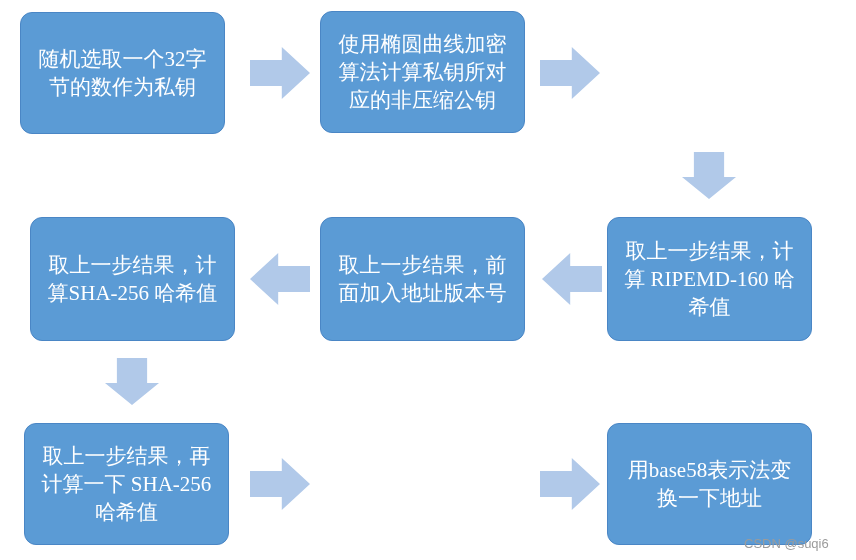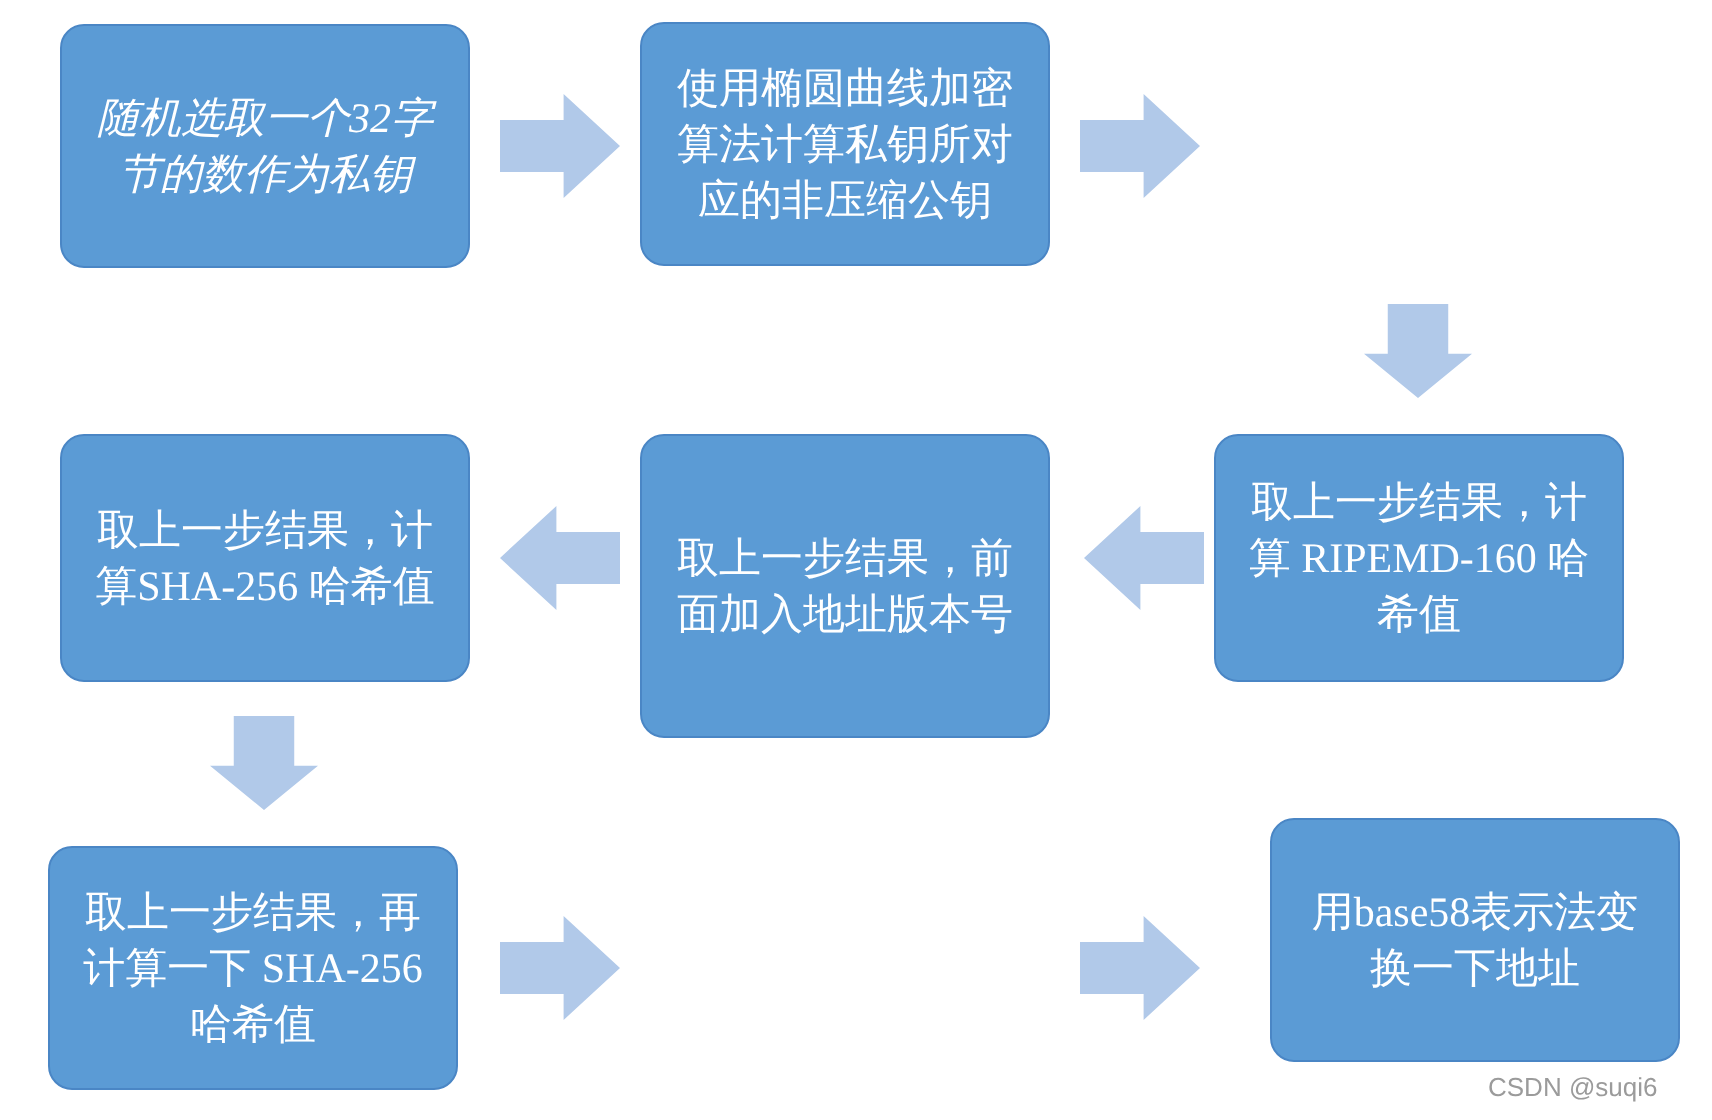--- a/index.html
+++ b/index.html
@@ -61,59 +61,59 @@
     font-size: 13px;
     color: var(--watermark-color, #9b9b9b);
     font-family: "Liberation Sans", "DejaVu Sans", sans-serif;
   }
 </style>
 </head>
 <body>
 
 <div class="canvas">
 
-  <div class="flow-box" style="left:30px; top:12px;font-style:italic;">
+  <div class="flow-box" style="left:20px; top:12px;">
     <span class="label">随机选取一个32字
 节的数作为私钥</span>
   </div>
   <div class="arrow right" style="left:250px; top:47px;"></div>
   <div class="flow-box" style="left:320px; top:11px;align-items:center;">
     <span class="label">使用椭圆曲线加密
 算法计算私钥所对
 应的非压缩公钥</span>
   </div>
   <div class="arrow right" style="left:540px; top:47px;"></div>
 
   <div class="arrow down" style="left:682px; top:152px;"></div>
 
   <div class="flow-box" style="left:607px; top:217px; height:124px;">
     <span class="label">取上一步结果，计
 算 RIPEMD-160 哈
 希值</span>
   </div>
   <div class="arrow left" style="left:542px; top:253px;"></div>
-  <div class="flow-box" style="left:320px; top:217px; height:152px;">
+  <div class="flow-box" style="left:320px; top:217px; height:124px;">
     <span class="label">取上一步结果，前
 面加入地址版本号</span>
   </div>
   <div class="arrow left" style="left:250px; top:253px;"></div>
   <div class="flow-box" style="left:30px; top:217px; height:124px;">
     <span class="label">取上一步结果，计
 算SHA-256 哈希值</span>
   </div>
 
   <div class="arrow down" style="left:105px; top:358px;"></div>
 
   <div class="flow-box" style="left:24px; top:423px;">
     <span class="label">取上一步结果，再
 计算一下 SHA-256
 哈希值</span>
   </div>
   <div class="arrow right" style="left:250px; top:458px;"></div>
   <div class="arrow right" style="left:540px; top:458px;"></div>
-  <div class="flow-box" style="left:607px; top:409px;margin-left:28px;">
+  <div class="flow-box" style="left:607px; top:423px;">
     <span class="label">用base58表示法变
 换一下地址</span>
   </div>
 
   <div class="watermark">CSDN @suqi6</div>
 
 </div>
 
 </body></html>

